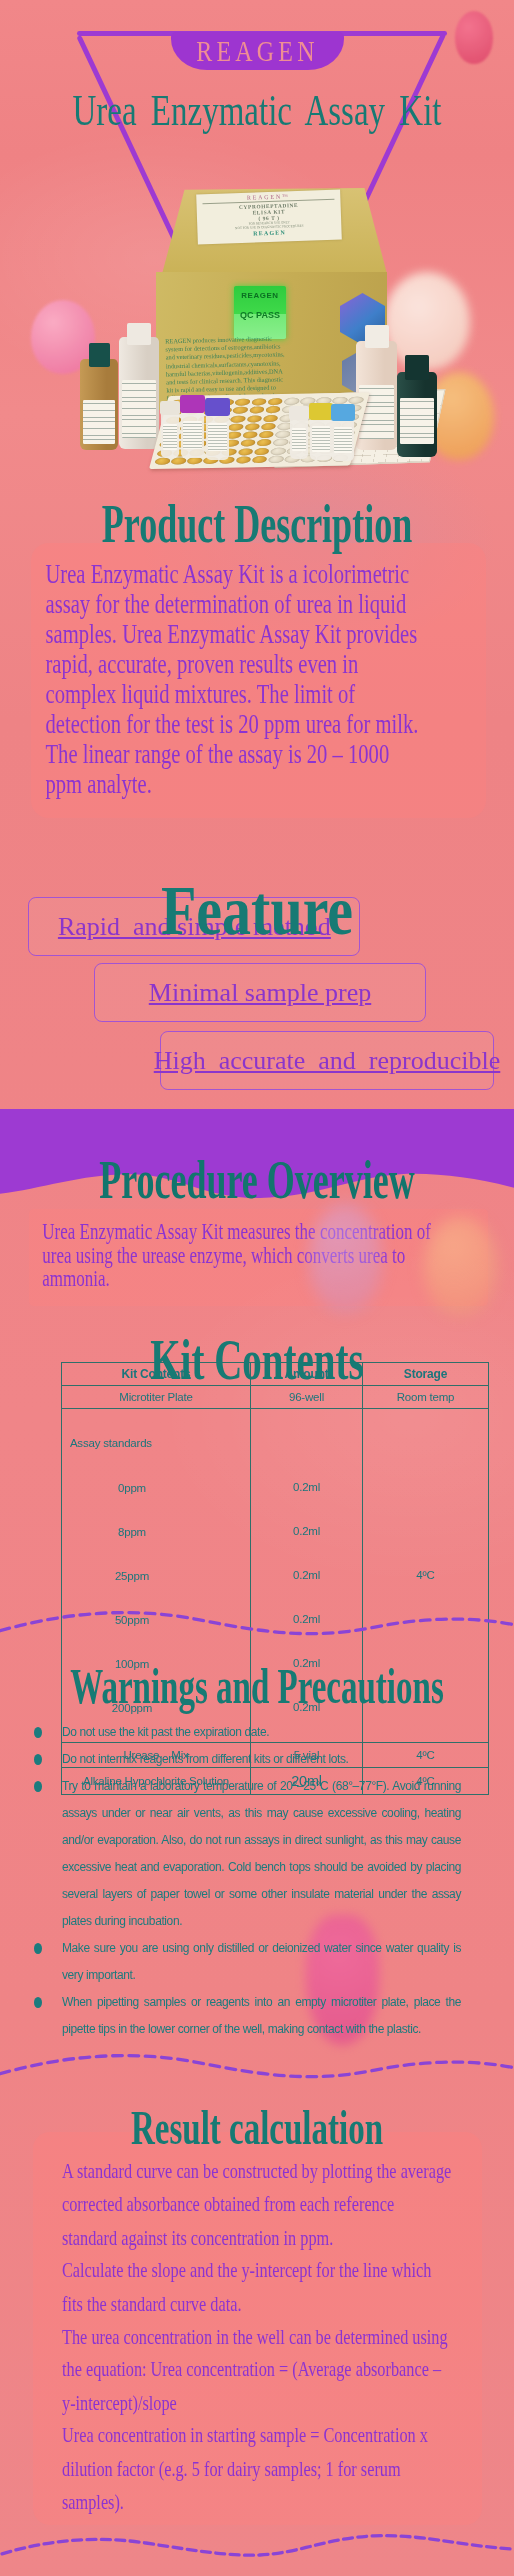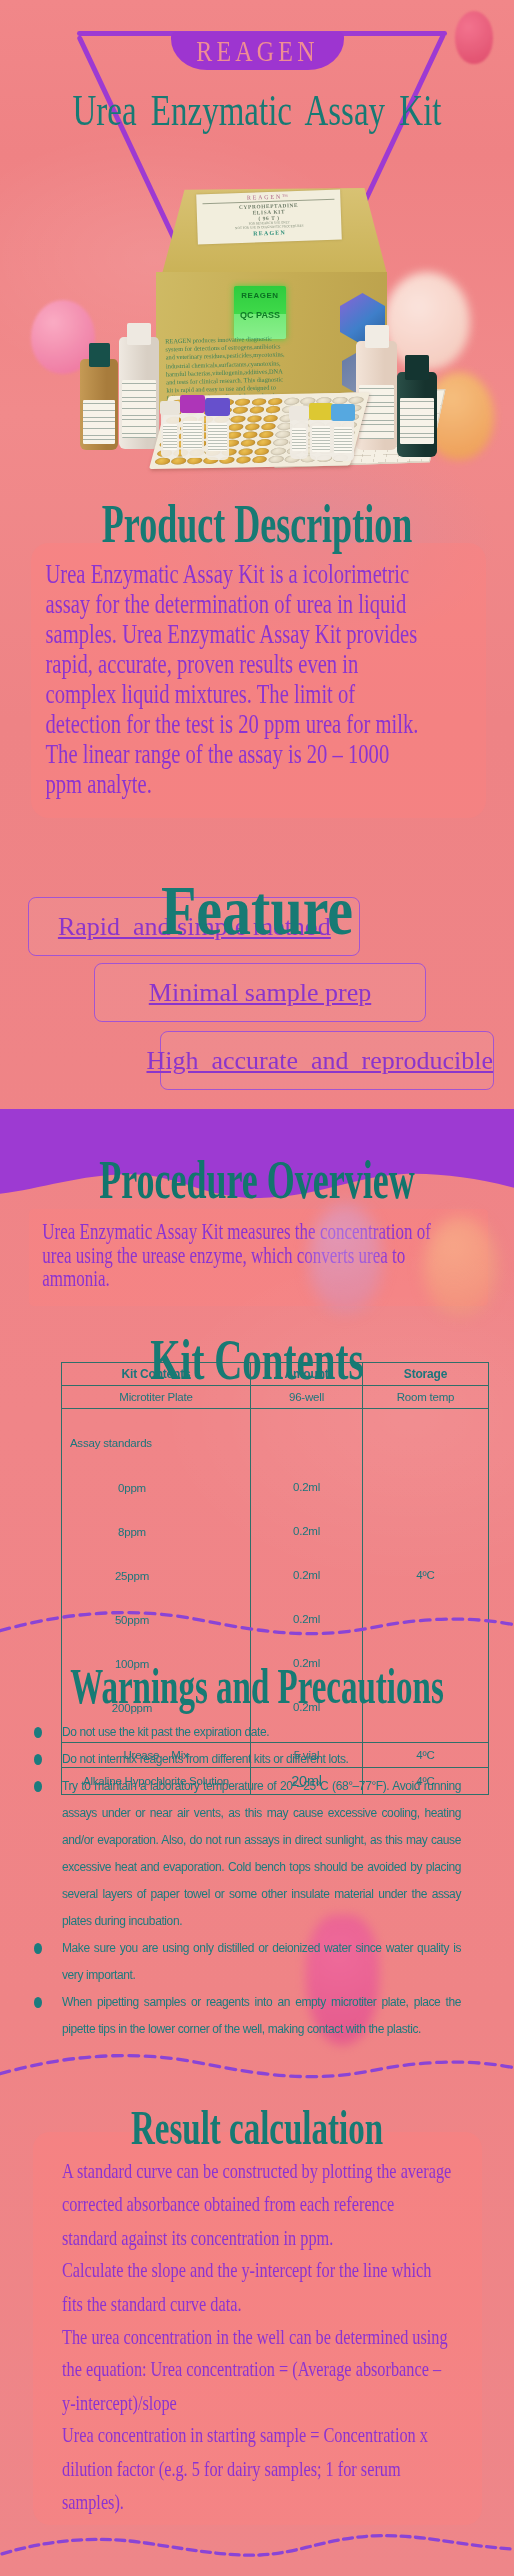--- a/index.html
+++ b/index.html
@@ -98,21 +98,21 @@
   .proc-box .ptxt{font-size:17px;line-height:18px;}
   .result-box{left:33px;top:2132px;width:449px;height:393px;border-radius:17px;}
   .result-box .txt{margin:23px 18px 0 29px;}
   .result-box .ptxt{font-size:16.3px;line-height:25.4px;}
   
   .fbox{height:57px;border:1.2px solid #a254d2;border-radius:7.9px;background:rgba(255,255,255,.05);
     display:flex;align-items:center;justify-content:center;z-index:2;}
   .fbox span{font-size:26px;color:#8b35cc;white-space:pre;text-decoration:underline;}
   .f1{left:28.4px;top:897px;width:330px;}
   .f2{left:94px;top:963px;width:330px;}
-  .f3{left:160px;top:1031px;width:332px;justify-content:flex-end;}
+  .f3{left:160px;top:1031px;width:332px;}
   
   .banner-svg{left:0;top:1109px;z-index:3;}
   
   .kc-table{left:61px;top:1362px;width:424px;border-collapse:collapse;table-layout:fixed;z-index:2;
     font-family:"Liberation Sans",sans-serif;font-size:11.5px;letter-spacing:-0.2px;color:#1b767c;}
   .kc-table th,.kc-table td{border:1.2px solid #2f6f6a;text-align:center;padding:0;vertical-align:middle;white-space:pre-wrap;}
   .kc-table th{font-size:12px;height:22px;}
   .kc-table .r-micro td{height:22px;}
   .kc-table .std-name{text-align:left;padding-left:7.9px;height:20.6px;line-height:20.6px;}
   .kc-table .std-item{height:20px;line-height:20px;padding-right:48px;}

